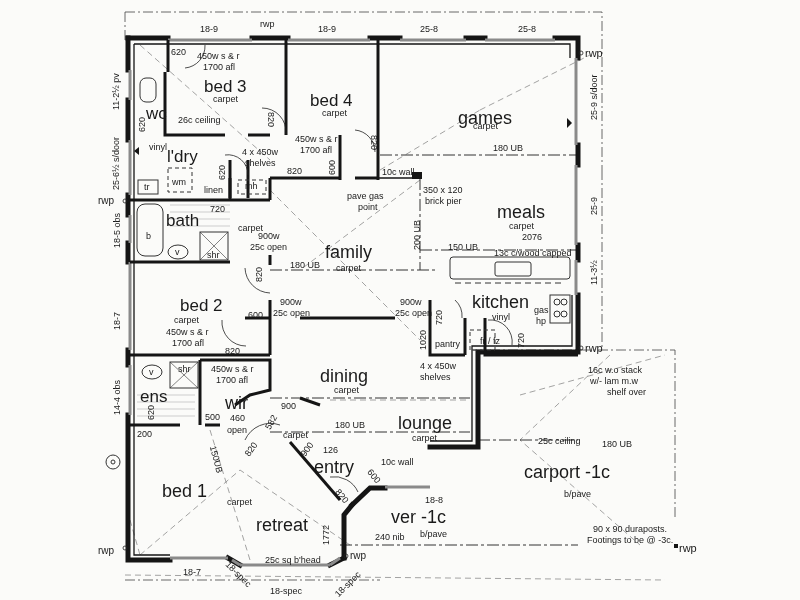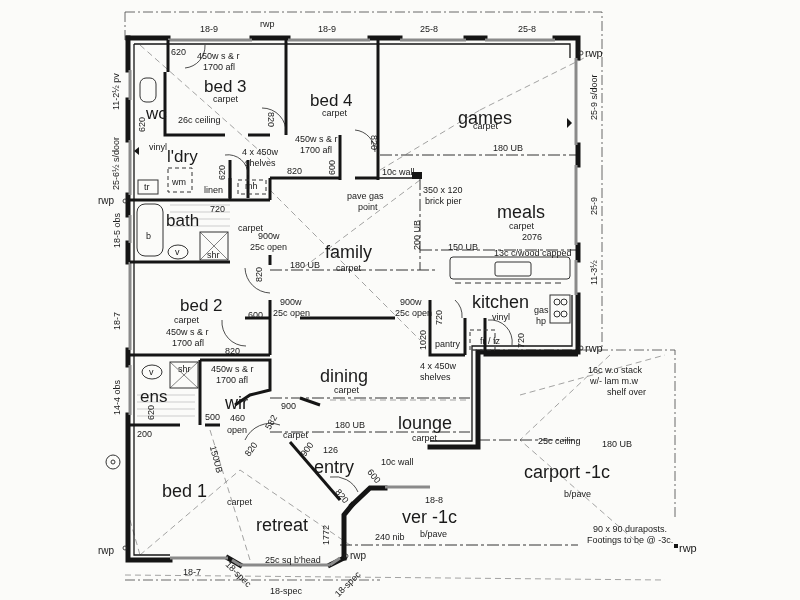--- a/index.html
+++ b/index.html
@@ -334,21 +334,21 @@
 <span class="lbl note" style="left:607px;top:388px">shelf over</span>
 <span class="lbl note" style="left:538px;top:437px">25c ceiling</span>
 <span class="lbl dim" style="left:602px;top:440px">180 UB</span>
 <span class="lbl room-lg" style="left:524px;top:463px">carport -1c</span>
 <span class="lbl sub" style="left:564px;top:490px">b/pave</span>
 <span class="lbl note" style="left:593px;top:525px">90 x 90 duraposts.</span>
 <span class="lbl note" style="left:587px;top:536px">Footings to be @ -3c.</span>
 <span class="lbl dim" style="left:679px;top:543px;font-size:11px">rwp</span>
 
 <span class="lbl dim" style="left:425px;top:496px">18-8</span>
-<span class="lbl room-lg" style="left:402px;top:508px">ver -1c</span>
+<span class="lbl room-lg" style="left:391px;top:508px">ver -1c</span>
 <span class="lbl sub" style="left:420px;top:530px">b/pave</span>
 <span class="lbl note" style="left:375px;top:533px">240 nib</span>
 
 <span class="lbl dim" style="left:202px;top:455px;transform:rotate(75deg)">150UB</span>
 <span class="lbl room-lg" style="left:162px;top:482px">bed 1</span>
 <span class="lbl note" style="left:227px;top:498px">carpet</span>
 <span class="lbl room-lg" style="left:256px;top:516px">retreat</span>
 <span class="lbl dim rot r-90" style="left:322px;top:545px">1772</span>
 <span class="lbl note" style="left:265px;top:556px">25c sq b'head</span>
 <span class="lbl dim" style="left:98px;top:546px;font-size:10px">rwp</span>

